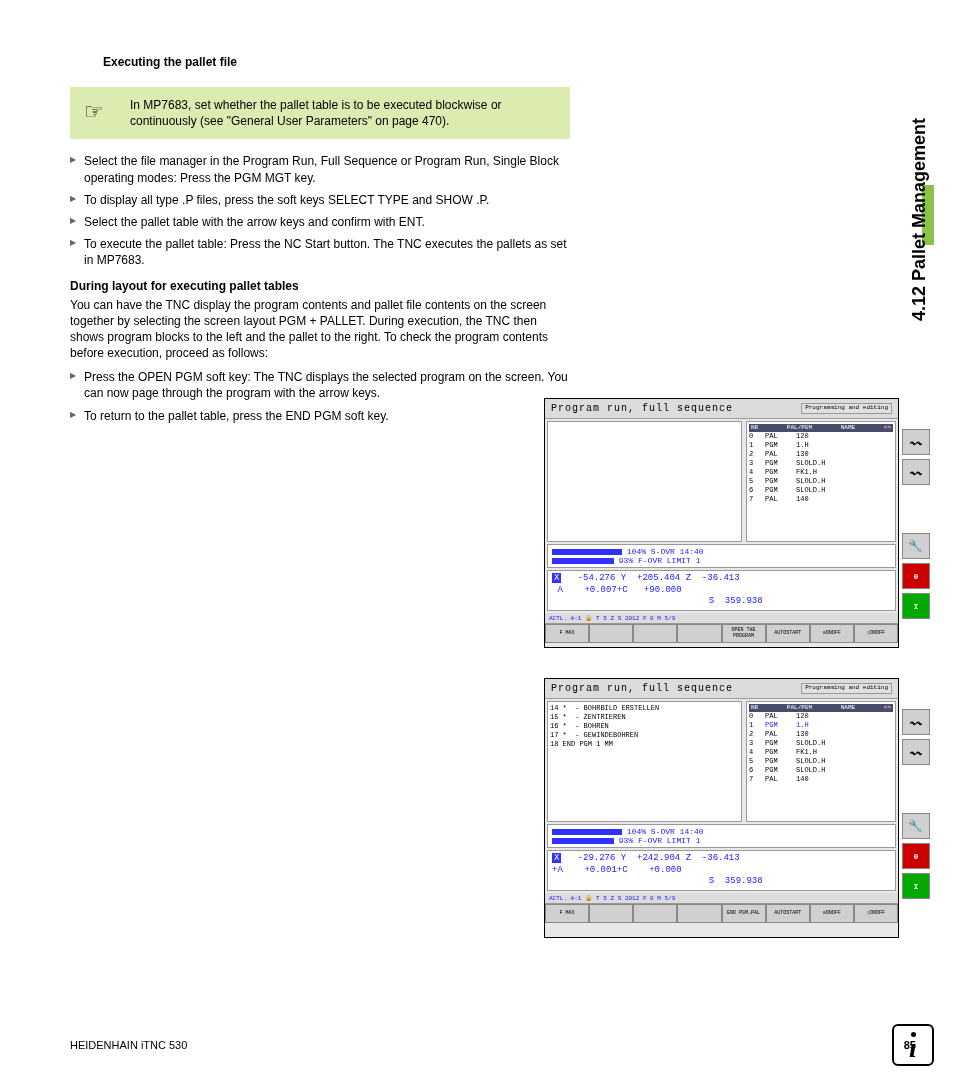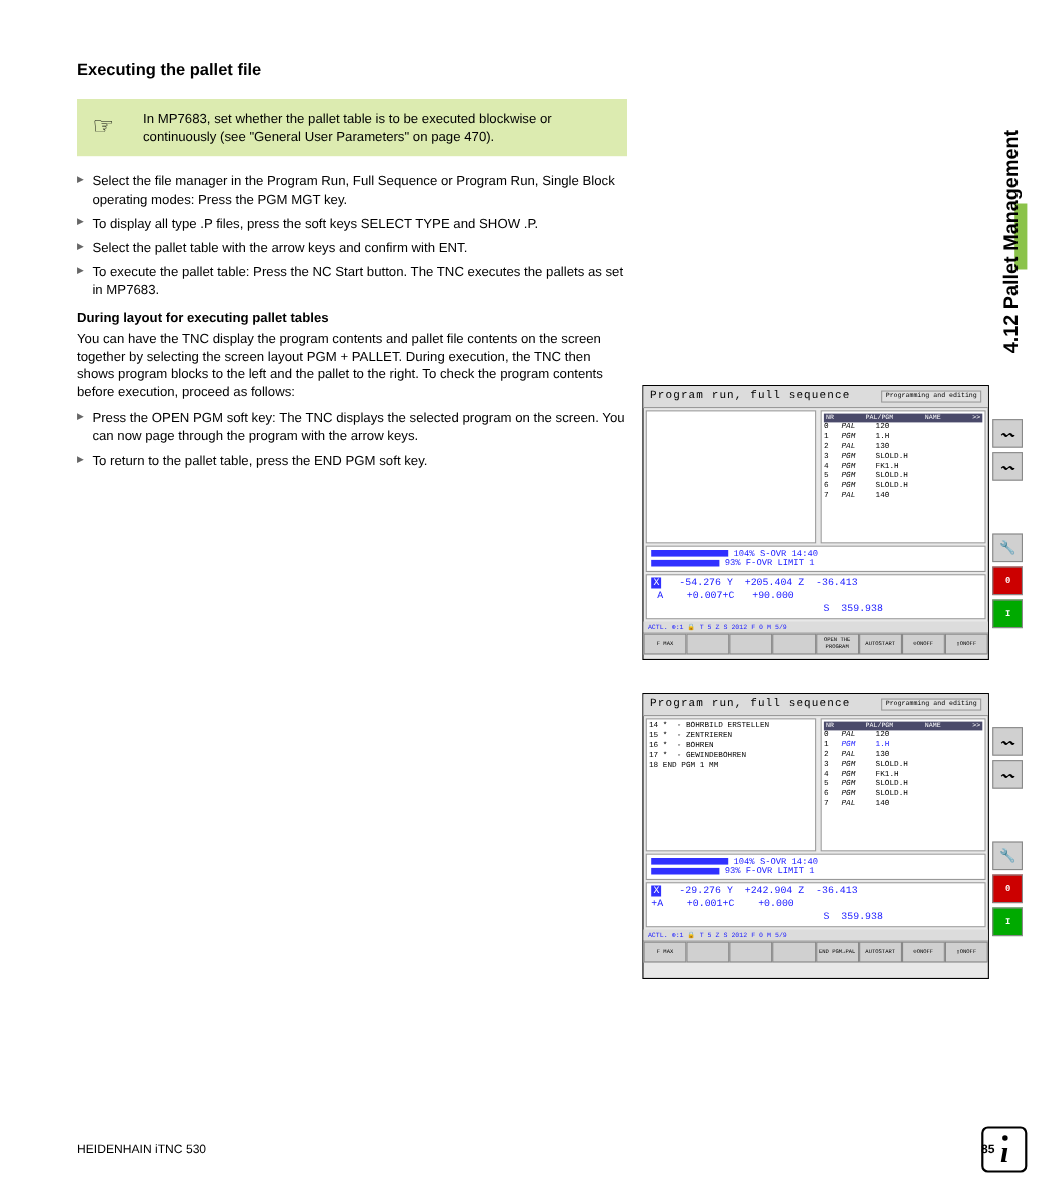--- a/index.html
+++ b/index.html
@@ -24,21 +24,21 @@
     justify-content: center;
   }
   .side-tab .green { position:absolute; right:0; top:130px; width:12px; height:60px; background:#8bc34a; }
   .side-tab span {
     writing-mode: vertical-rl;
     transform: rotate(180deg);
     font-weight: bold;
     font-size: 18px;
     white-space: nowrap;
   }
-  h2.title { font-size: 15px; font-weight: bold; margin-bottom: 18px; }
+  h2.title { font-size: 12px; font-weight: bold; margin-bottom: 18px; margin-left: 33px; }
   .note-box {
     background: #dcebb0;
     padding: 10px 14px 10px 60px;
     position: relative;
     font-size: 12px;
     width: 500px;
     margin-bottom: 14px;
     line-height: 1.35;
   }
   .note-box .hand {
@@ -47,51 +47,52 @@
   .left-col { width: 500px; }
   ul.steps { list-style: none; padding:0; margin-bottom:10px;}
   ul.steps li { position: relative; padding-left: 14px; margin-bottom: 6px; line-height:1.35;}
   ul.steps li::before {
     content: "▶"; position:absolute; left:0; top:2px; font-size:8px; color:#666;
   }
   .subhead { font-weight:bold; font-size:12px; margin:10px 0 4px 0;}
   .para { line-height:1.35; margin-bottom:8px;}
   .screenshot {
     position:absolute;
-    width: 315px;
+    width: 355px;
     border: 1px solid #000;
     background:#e8e8e8;
     font-family: "Courier New", monospace;
     font-size: 8px;
+    margin-top: 48px;
   }
   .shot1 { top: 350px; right: 55px; height: 250px;}
   .shot2 { top: 630px; right: 55px; height: 260px;}
   .scr-head { background:#dcdcdc; padding:4px 6px; font-size:10px; display:flex; justify-content:space-between; border-bottom:1px solid #999;}
   .scr-head .mode { font-weight:normal; letter-spacing:1px;}
   .scr-head .sub { font-size:6px; text-align:center; line-height:1.1; border:1px solid #999; padding:1px 3px; background:#e0e0e0;}
   .scr-body { display:flex; height: 125px;}
   .scr-left { flex:1; background:#fff; border:1px solid #999; margin:2px; padding:2px; font-size:7px; line-height:1.3; white-space:pre;}
   .scr-right { width:150px; background:#fff; border:1px solid #999; margin:2px; padding:2px; font-size:7px; line-height:1.3;}
   .scr-right .hdr { background:#4a4a6a; color:#fff; padding:0 2px; font-size:6px; display:flex; justify-content:space-between;}
   .scr-right .row { display:flex; gap:6px; font-size:7px;}
   .scr-right .row .n { width:10px;}
-  .scr-right .row .t { width:25px;font-style:italic;}
+  .scr-right .row .t { width:25px;}
   .scr-ovr { background:#fff; margin:0 2px; border:1px solid #999; padding:2px 4px; font-size:8px; color:#1a1aff;}
   .scr-ovr .bar { display:inline-block; height:6px; background:#3030ff; vertical-align:middle;}
   .scr-pos { background:#fff; margin:2px; border:1px solid #999; padding:2px 4px; font-size:9px; color:#1a1aff; line-height:1.3;}
   .scr-pos .xmark { background:#3030ff; color:#fff; padding:0 2px;}
   .scr-status { font-size:6px; padding:1px 4px; color:#1a1aff; background:#dcdcdc;}
   .scr-softkeys { display:flex; height:20px; border-top:1px solid #999;}
   .scr-softkeys .sk { flex:1; border:1px solid #888; background:#d0d0d0; font-size:5px; text-align:center; display:flex; align-items:center; justify-content:center; line-height:1.1;}
   .side-icons { position:absolute; right:-32px; top:30px; width:28px; display:flex; flex-direction:column; gap:4px;}
   .side-icons .ic { width:28px; height:26px; background:#d0d0d0; border:1px solid #888; display:flex; align-items:center; justify-content:center; font-size:12px;}
   .side-icons .gap { height:40px;}
   .side-icons .red { background:#cc0000; color:#fff; font-size:8px; font-weight:bold;}
   .side-icons .grn { background:#00aa00; color:#fff; font-size:8px; font-weight:bold;}
-  .footer { position:absolute; bottom:40px; left:70px; right:50px; display:flex; justify-content:space-between; font-size:11px;}
+  .footer { position:absolute; bottom:40px; left:70px; right:38px; display:flex; justify-content:space-between; font-size:11px;}
   .footer .pg { font-weight:bold;}
   .info-icon {
     position:absolute; bottom:25px; right:20px; width:42px; height:42px;
     border:2px solid #000; border-radius:6px; display:flex; align-items:center; justify-content:center;
     font-family: Georgia, serif; font-size:28px; font-weight:bold; font-style:italic;
   }
   .info-icon .dot { position:absolute; top:6px; width:5px; height:5px; background:#000; border-radius:50%;}
 </style>
 </head>
 <body>

